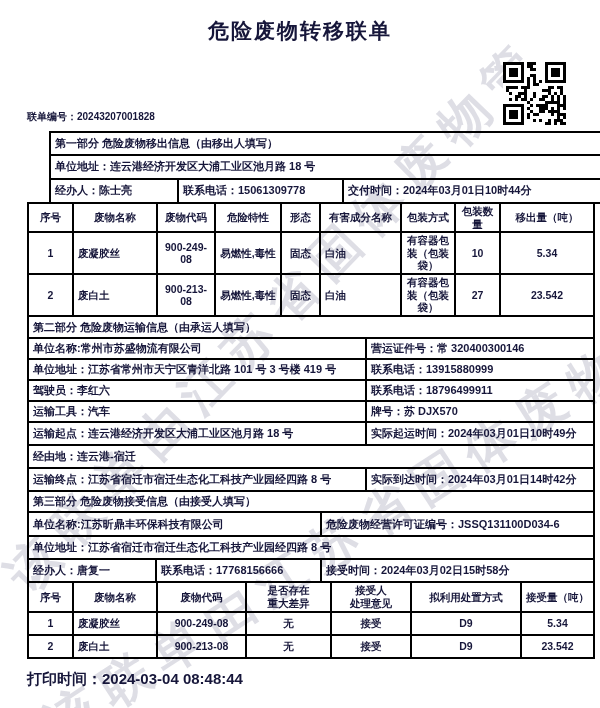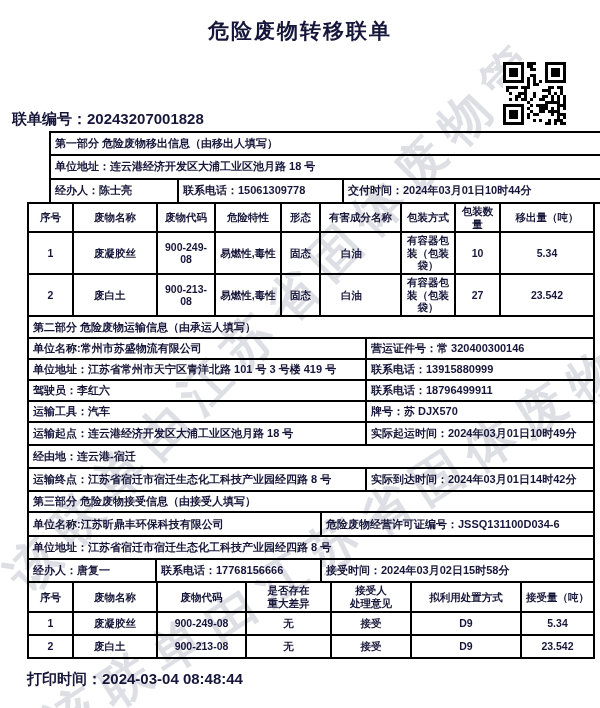--- a/index.html
+++ b/index.html
@@ -14,34 +14,34 @@
     font-size:50px;letter-spacing:12px;font-weight:bold;
     color:rgba(105,105,135,0.22);transform-origin:0 0;pointer-events:none;
   }
   .wm-a{left:-8px;top:560px;transform:rotate(-46deg);}
   .wm-b{left:34px;top:700px;transform:rotate(-33deg);}
   
   .title{
     position:absolute;top:17px;left:0;width:600px;text-align:center;
     font-size:21px;letter-spacing:2px;z-index:2;margin:0;
   }
-  .manifest-no{position:absolute;left:12px;top:110px;font-size:15px;z-index:2;text-align:center;}
+  .manifest-no{position:absolute;left:27px;top:110px;font-size:10px;z-index:2;text-align:center;}
   .qr{position:absolute;left:503px;top:62px;width:63px;height:63px;z-index:2;background:#fff;}
   
   .doc-wrap{position:absolute;left:27px;top:131px;width:566px;z-index:2;}
   table.doc{border-collapse:collapse;table-layout:fixed;width:566px;margin-top:-2px;background:transparent;}
   table.doc:first-child{margin-top:0;margin-left:22px;}
   .doc td,.doc th{
     border:2px solid #000;font-size:11px;font-weight:bold;color:#16163a;
     padding:2px 4px;line-height:1.2;vertical-align:middle;text-align:left;
     overflow:hidden;background:transparent;
   }
   .doc .sec-hd{font-size:11px;padding:3px 4px;}
   .waste td,.waste th{font-size:10.5px;padding:1px 2px;text-align:center;}
-  .waste td.l{text-align:left;padding-left:20px;}
+  .waste td.l{text-align:left;padding-left:4px;}
   .pre{white-space:pre-line;border-radius:9px;}
   .print-time{position:absolute;left:27px;top:670px;font-size:15px;z-index:2;}
   .lbl,.val{display:inline;}
 </style>
 </head>
 <body>
 
 <div class="page">
 
   <div class="watermark wm-a">该联单由江苏省固体废物管</div>

